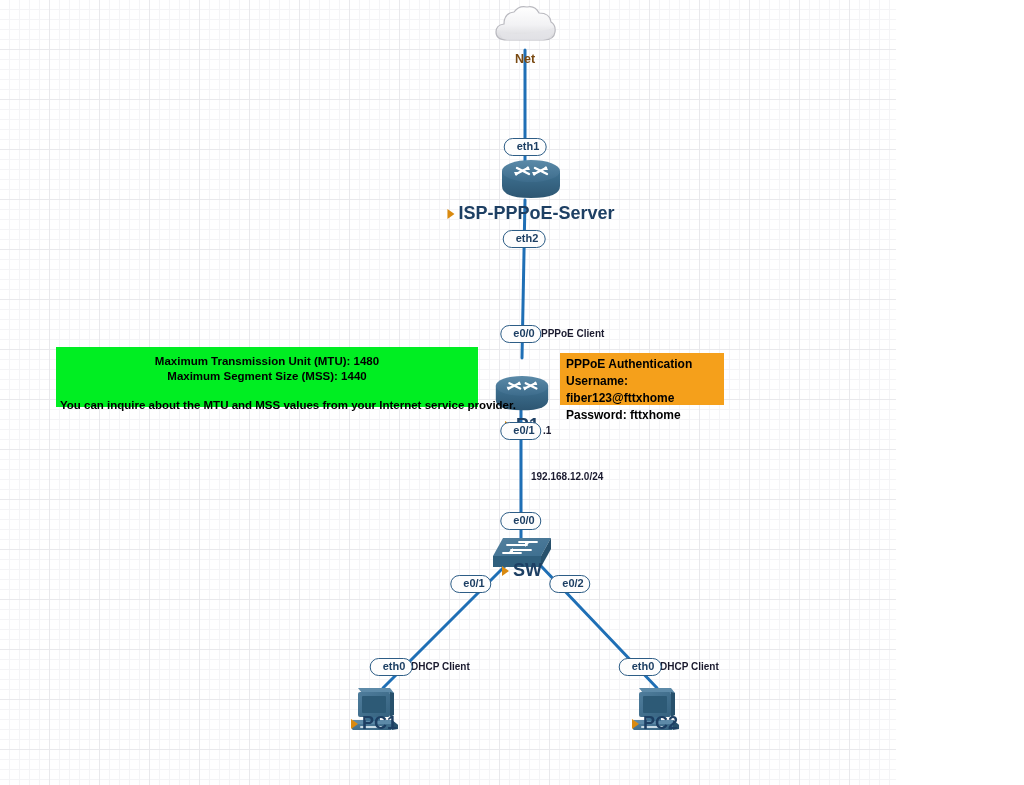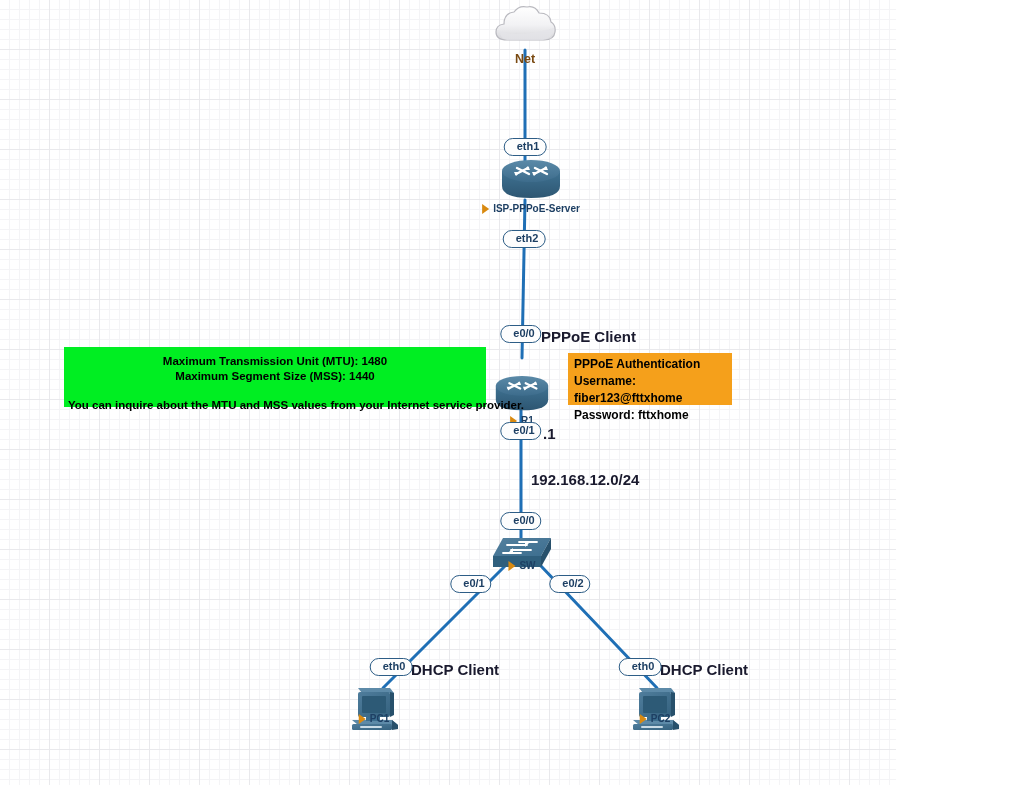--- a/index.html
+++ b/index.html
@@ -31,21 +31,21 @@
   }
   .node {
     position: absolute;
     transform: translate(-50%, -50%);
   }
   .node-label {
     position: absolute;
     left: 50%;
     transform: translateX(-50%);
     white-space: nowrap;
-    font-size: 10px;
+    font-size: 18px;
     font-weight: bold;
     color: #1d3f63;
     display: flex;
     align-items: center;
     gap: 4px;
   }
   .tri {
     width: 0; height: 0;
     border-left: 7px solid #d98a10;
     border-top: 5px solid transparent;
@@ -72,31 +72,30 @@
     font-size: 11px;
     font-weight: bold;
     color: #1d3f63;
     line-height: 13px;
     white-space: nowrap;
     z-index: 6;
   }
   .free-text {
     position: absolute;
     white-space: nowrap;
-    font-size: 15px;
+    font-size: 10px;
     font-weight: bold;
     color: #1a1a2e;
     z-index: 5;
   }
   .note {
     position: absolute;
     z-index: 4;
     font-weight: bold;
     color: #000000;
-    margin-left: 8px;
   }
   .note-green {
     background: #00ee22;
     font-size: 11.5px;
     line-height: 15px;
     text-align: center;
     padding: 7px 4px 4px 4px;
     box-sizing: border-box;
   }
   .note-green .spacer { height: 14px; }

